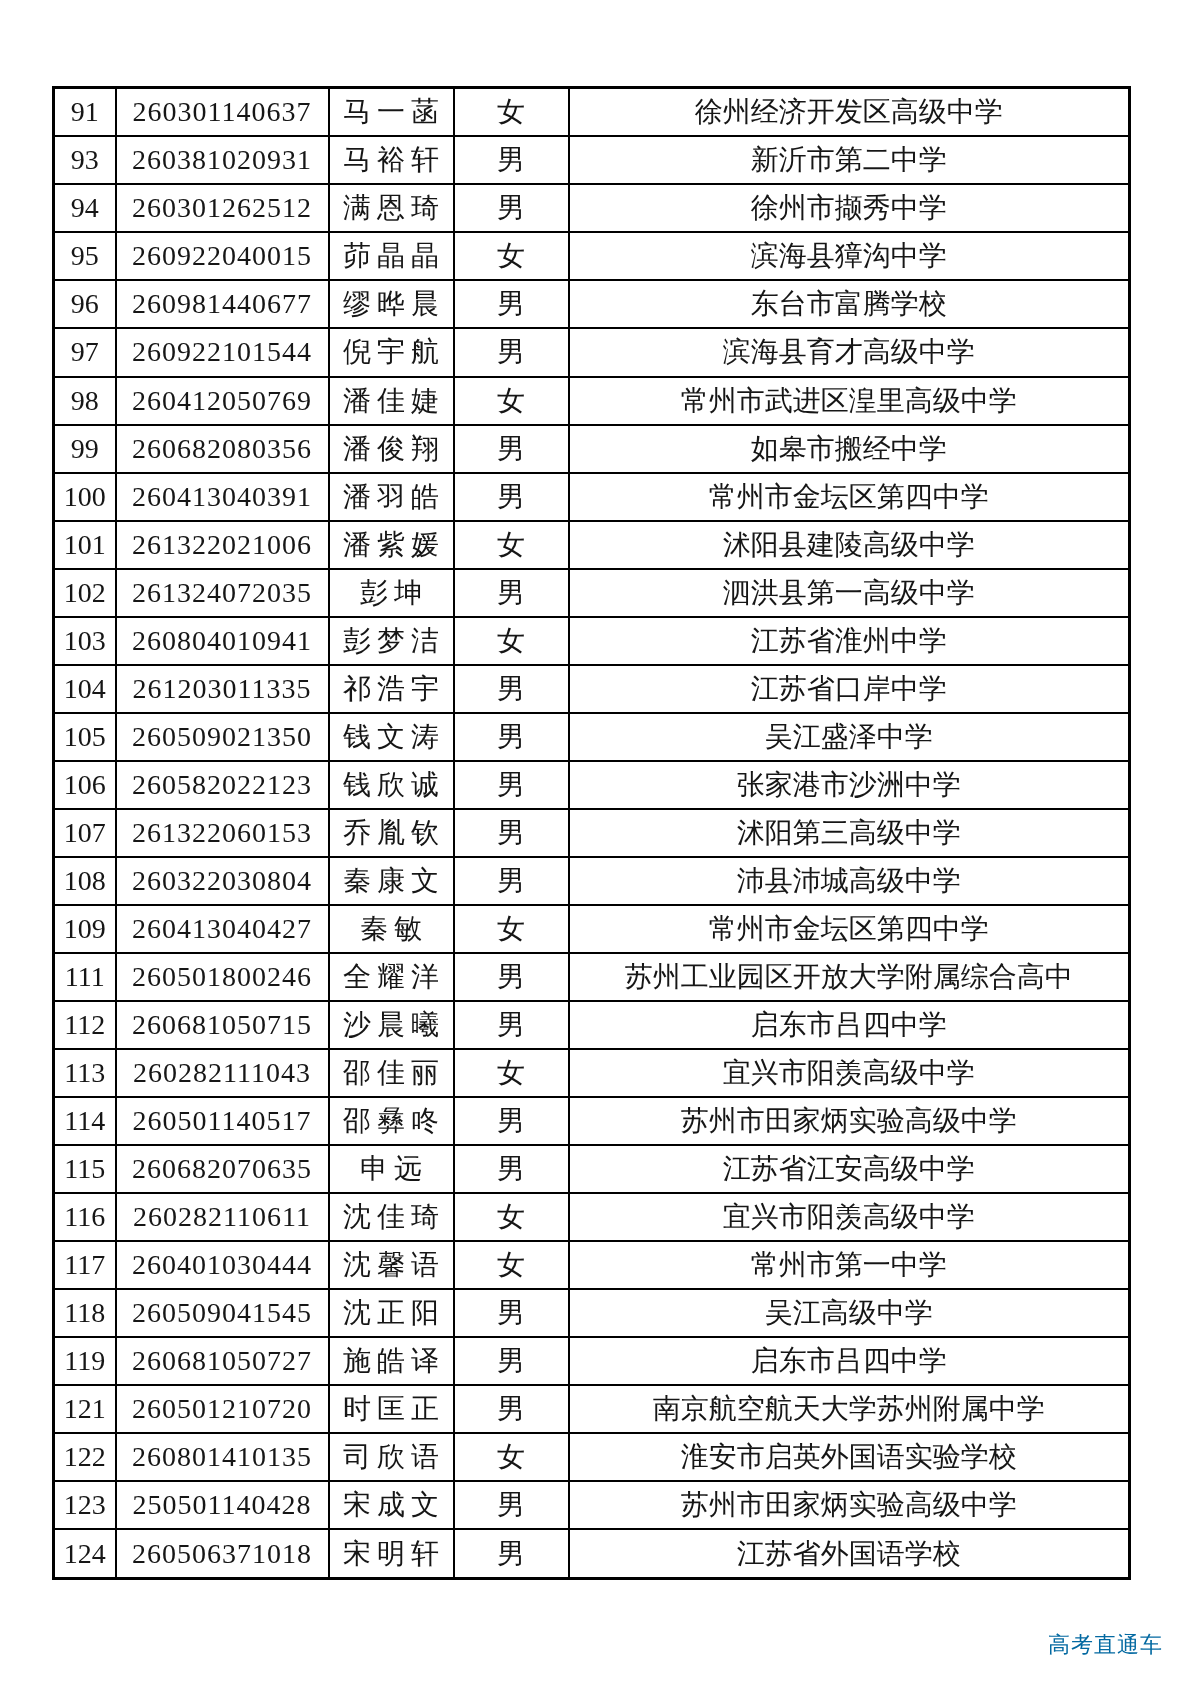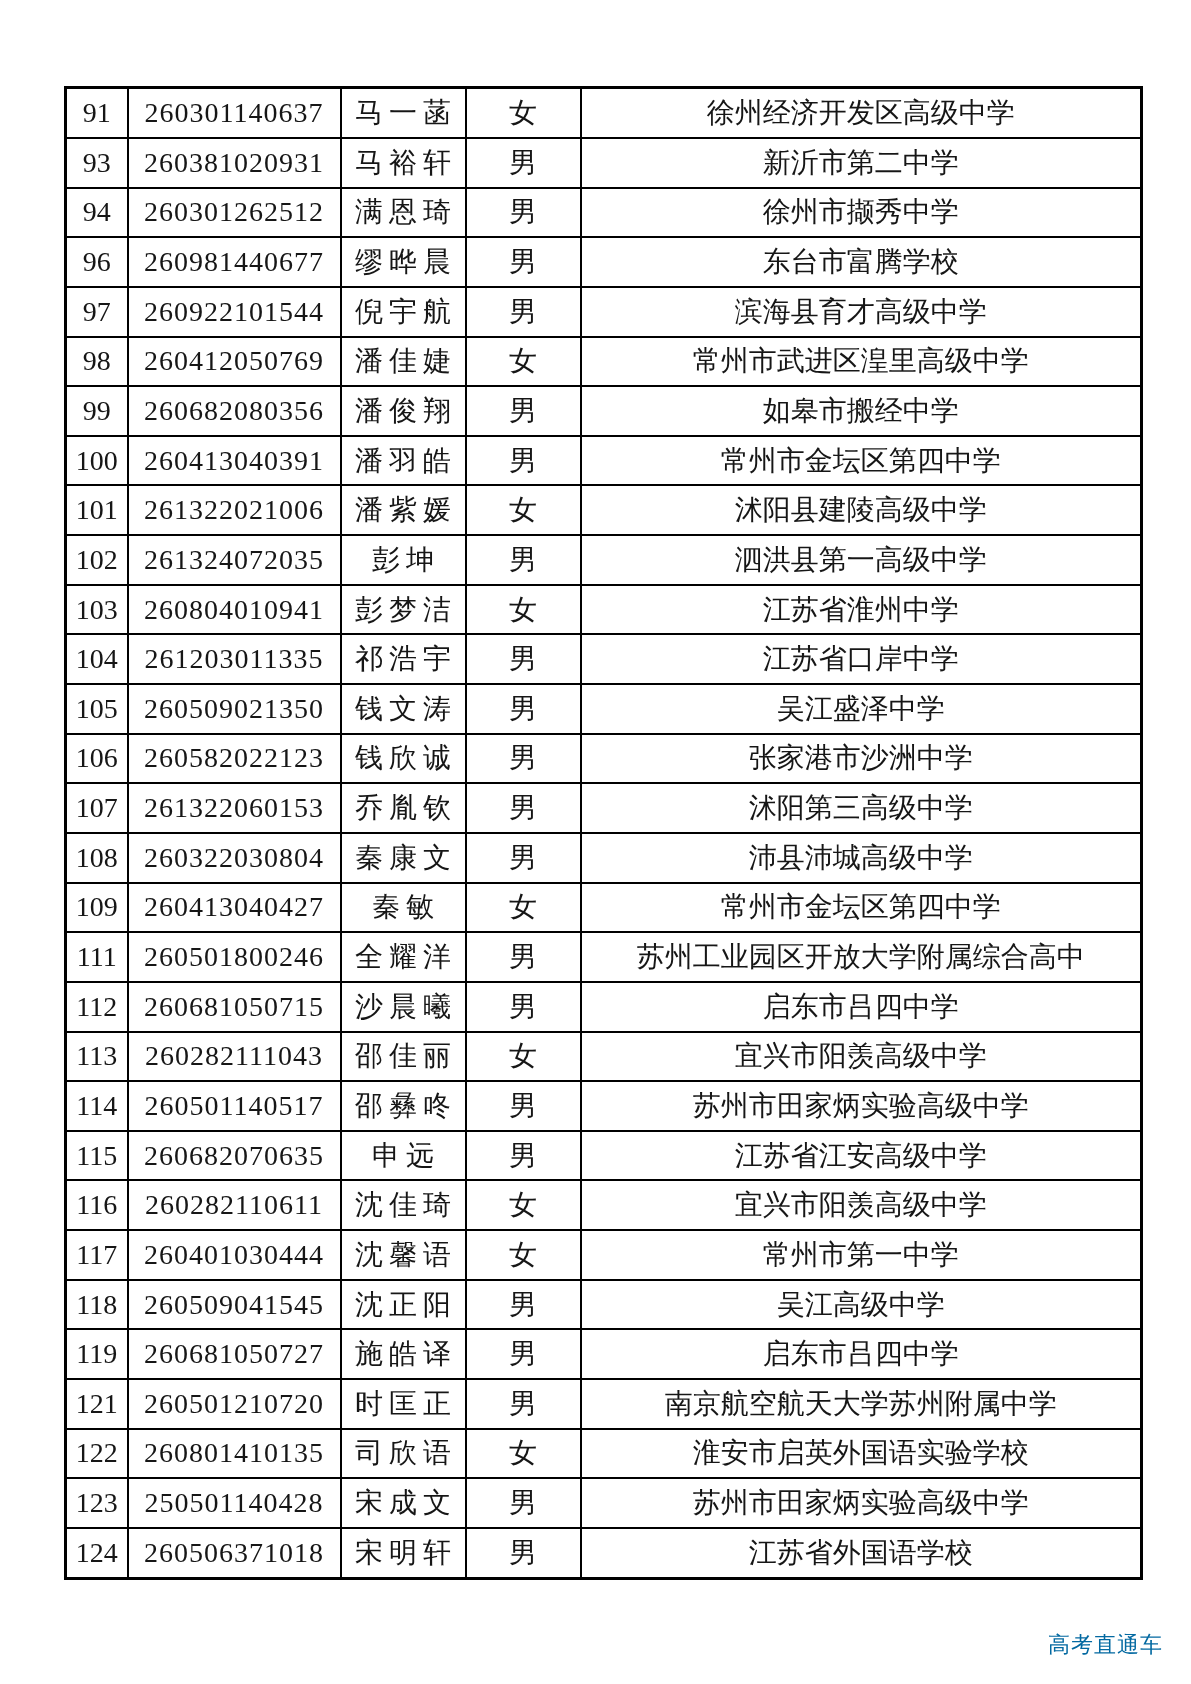--- a/index.html
+++ b/index.html
@@ -10,21 +10,21 @@
   .page {
     position: relative;
     width: 1191px;
     height: 1684px;
     background: #ffffff;
     overflow: hidden;
     font-family: "Liberation Serif", "DejaVu Serif", serif;
   }
   table.roster {
     position: absolute;
-    left: 64px;
+    left: 52px;
     top: 86px;
     width: 1076px;
     height: 1494px;
     border-collapse: collapse;
     table-layout: fixed;
     border: 3px solid #000000;
   }
   table.roster td {
     border: 2px solid #000000;
     padding: 0;
@@ -86,20 +86,27 @@
   </tr>
 
   <tr>
     <td class="c-no">94</td>
     <td class="c-exam">260301262512</td>
     <td class="c-name">满恩琦</td>
     <td class="c-gender">男</td>
     <td class="c-school">徐州市撷秀中学</td>
   </tr>
 
+  <tr>
+    <td class="c-no">95</td>
+    <td class="c-exam">260922040015</td>
+    <td class="c-name">茆晶晶</td>
+    <td class="c-gender">女</td>
+    <td class="c-school">滨海县獐沟中学</td>
+  </tr>
 
   <tr>
     <td class="c-no">96</td>
     <td class="c-exam">260981440677</td>
     <td class="c-name">缪晔晨</td>
     <td class="c-gender">男</td>
     <td class="c-school">东台市富腾学校</td>
   </tr>
 
   <tr>

